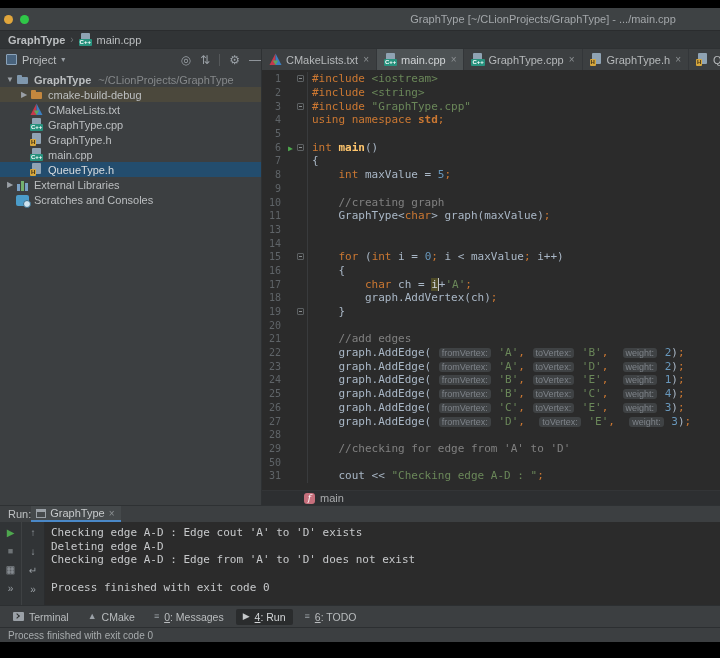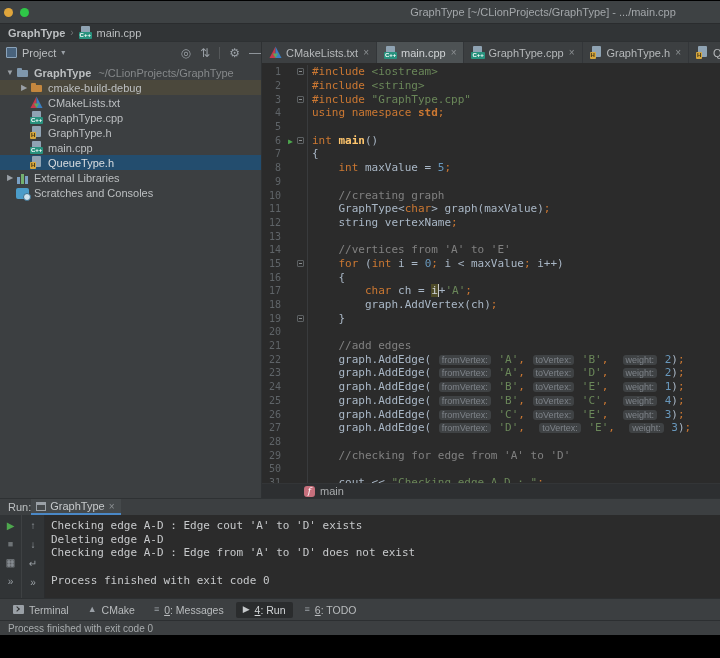--- a/index.html
+++ b/index.html
@@ -1,19 +1,19 @@
 <!DOCTYPE html>
 <html><head>
 <meta charset="utf-8">
 <style>
   * { box-sizing: border-box; margin: 0; padding: 0; }
   html,body { background:#000; }
   .screen { position:relative; width:720px; height:658px; background:#000; overflow:hidden;
             font-family:"Liberation Sans", sans-serif; }
-  .window { position:absolute; top:1px; left:0; width:720px; height:633px; background:#2b2b2b;
+  .window { position:absolute; top:8px; left:0; width:720px; height:633px; background:#2b2b2b;
             display:flex; flex-direction:column; }
 
   
   .titlebar { flex:0 0 22px; background:#3e4244; display:flex; align-items:center; position:relative; }
   .dot { width:9px; height:9px; border-radius:50%; display:inline-block; }
   .d1 { margin-left:4px; background:#e0a63c; }
   .d2 { margin-left:7px; background:#2fc748; }
   .wtitle { position:absolute; left:378px; right:12px; text-align:center; font-size:11px;
             color:#a3a7aa; white-space:nowrap; overflow:hidden; }
 
@@ -290,23 +290,22 @@
             <div class="cl"><span class="ln">2</span><span class="gi"></span><span class="gf"></span><span class="ct"><span class="tk-kw">#include</span><span class="tk-pl"> </span><span class="tk-str">&lt;string&gt;</span></span></div>
             <div class="cl"><span class="ln">3</span><span class="gi"></span><span class="gf"><span class="fold"></span></span><span class="ct"><span class="tk-kw">#include</span><span class="tk-pl"> </span><span class="tk-str">"GraphType.cpp"</span></span></div>
             <div class="cl"><span class="ln">4</span><span class="gi"></span><span class="gf"></span><span class="ct"><span class="tk-kw">using</span><span class="tk-pl"> </span><span class="tk-kw">namespace</span><span class="tk-pl"> </span><span class="tk-kwb">std</span><span class="tk-kw">;</span></span></div>
             <div class="cl"><span class="ln">5</span><span class="gi"></span><span class="gf"></span><span class="ct"></span></div>
             <div class="cl"><span class="ln">6</span><span class="gi"><span class="runarrow">▶</span></span><span class="gf"><span class="fold"></span></span><span class="ct"><span class="tk-kw">int</span><span class="tk-pl"> </span><span class="tk-fn">main</span><span class="tk-pl">()</span></span></div>
             <div class="cl"><span class="ln">7</span><span class="gi"></span><span class="gf"></span><span class="ct"><span class="tk-pl">{</span></span></div>
             <div class="cl"><span class="ln">8</span><span class="gi"></span><span class="gf"></span><span class="ct"><span class="tk-pl">    </span><span class="tk-kw">int</span><span class="tk-pl"> maxValue = </span><span class="tk-num">5</span><span class="tk-kw">;</span></span></div>
             <div class="cl"><span class="ln">9</span><span class="gi"></span><span class="gf"></span><span class="ct"></span></div>
             <div class="cl"><span class="ln">10</span><span class="gi"></span><span class="gf"></span><span class="ct"><span class="tk-pl">    </span><span class="tk-com">//creating graph</span></span></div>
             <div class="cl"><span class="ln">11</span><span class="gi"></span><span class="gf"></span><span class="ct"><span class="tk-pl">    </span><span class="tk-pl">GraphType&lt;</span><span class="tk-kw">char</span><span class="tk-pl">&gt; graph(maxValue)</span><span class="tk-kw">;</span></span></div>
-            <div class="cl"><span class="ln">12</span><span class="gi"></span><span class="gf"></span><span class="ct"><span class="tk-pl">    </span><span class="tk-pl">string vertexName</span><span class="tk-kw">;</span></span></div>
             <div class="cl"><span class="ln">13</span><span class="gi"></span><span class="gf"></span><span class="ct"></span></div>
-            <div class="cl"><span class="ln">14</span><span class="gi"></span><span class="gf"></span><span class="ct"><span class="tk-pl">    </span><span class="tk-com">//vertices from 'A' to 'E'</span></span></div>
+            <div class="cl"><span class="ln">14</span><span class="gi"></span><span class="gf"></span></div>
             <div class="cl"><span class="ln">15</span><span class="gi"></span><span class="gf"><span class="fold"></span></span><span class="ct"><span class="tk-pl">    </span><span class="tk-kw">for</span><span class="tk-pl"> (</span><span class="tk-kw">int</span><span class="tk-pl"> i = </span><span class="tk-num">0</span><span class="tk-kw">;</span><span class="tk-pl"> i &lt; maxValue</span><span class="tk-kw">;</span><span class="tk-pl"> i++)</span></span></div>
             <div class="cl"><span class="ln">16</span><span class="gi"></span><span class="gf"></span><span class="ct"><span class="tk-pl">    {</span></span></div>
             <div class="cl"><span class="ln">17</span><span class="gi"></span><span class="gf"></span><span class="ct"><span class="tk-pl">        </span><span class="tk-kw">char</span><span class="tk-pl"> ch = </span><span class="tk-caret">i</span><span class="tk-pl">+</span><span class="tk-str">'A'</span><span class="tk-kw">;</span></span></div>
             <div class="cl"><span class="ln">18</span><span class="gi"></span><span class="gf"></span><span class="ct"><span class="tk-pl">        </span><span class="tk-pl">graph.AddVertex(ch)</span><span class="tk-kw">;</span></span></div>
             <div class="cl"><span class="ln">19</span><span class="gi"></span><span class="gf"><span class="fold"></span></span><span class="ct"><span class="tk-pl">    }</span></span></div>
             <div class="cl"><span class="ln">20</span><span class="gi"></span><span class="gf"></span><span class="ct"></span></div>
             <div class="cl"><span class="ln">21</span><span class="gi"></span><span class="gf"></span><span class="ct"><span class="tk-pl">    </span><span class="tk-com">//add edges</span></span></div>
             <div class="cl"><span class="ln">22</span><span class="gi"></span><span class="gf"></span><span class="ct"><span class="tk-pl">    </span><span class="tk-pl">graph.AddEdge( </span><span class="tk-hint">fromVertex:</span><span class="tk-pl"> </span><span class="tk-str">'A'</span><span class="tk-kw">,</span><span class="tk-pl"> </span><span class="tk-hint">toVertex:</span><span class="tk-pl"> </span><span class="tk-str">'B'</span><span class="tk-kw">,</span><span class="tk-pl">  </span><span class="tk-hint">weight:</span><span class="tk-pl"> </span><span class="tk-num">2</span><span class="tk-pl">)</span><span class="tk-kw">;</span></span></div>
             <div class="cl"><span class="ln">23</span><span class="gi"></span><span class="gf"></span><span class="ct"><span class="tk-pl">    </span><span class="tk-pl">graph.AddEdge( </span><span class="tk-hint">fromVertex:</span><span class="tk-pl"> </span><span class="tk-str">'A'</span><span class="tk-kw">,</span><span class="tk-pl"> </span><span class="tk-hint">toVertex:</span><span class="tk-pl"> </span><span class="tk-str">'D'</span><span class="tk-kw">,</span><span class="tk-pl">  </span><span class="tk-hint">weight:</span><span class="tk-pl"> </span><span class="tk-num">2</span><span class="tk-pl">)</span><span class="tk-kw">;</span></span></div>
             <div class="cl"><span class="ln">24</span><span class="gi"></span><span class="gf"></span><span class="ct"><span class="tk-pl">    </span><span class="tk-pl">graph.AddEdge( </span><span class="tk-hint">fromVertex:</span><span class="tk-pl"> </span><span class="tk-str">'B'</span><span class="tk-kw">,</span><span class="tk-pl"> </span><span class="tk-hint">toVertex:</span><span class="tk-pl"> </span><span class="tk-str">'E'</span><span class="tk-kw">,</span><span class="tk-pl">  </span><span class="tk-hint">weight:</span><span class="tk-pl"> </span><span class="tk-num">1</span><span class="tk-pl">)</span><span class="tk-kw">;</span></span></div>

